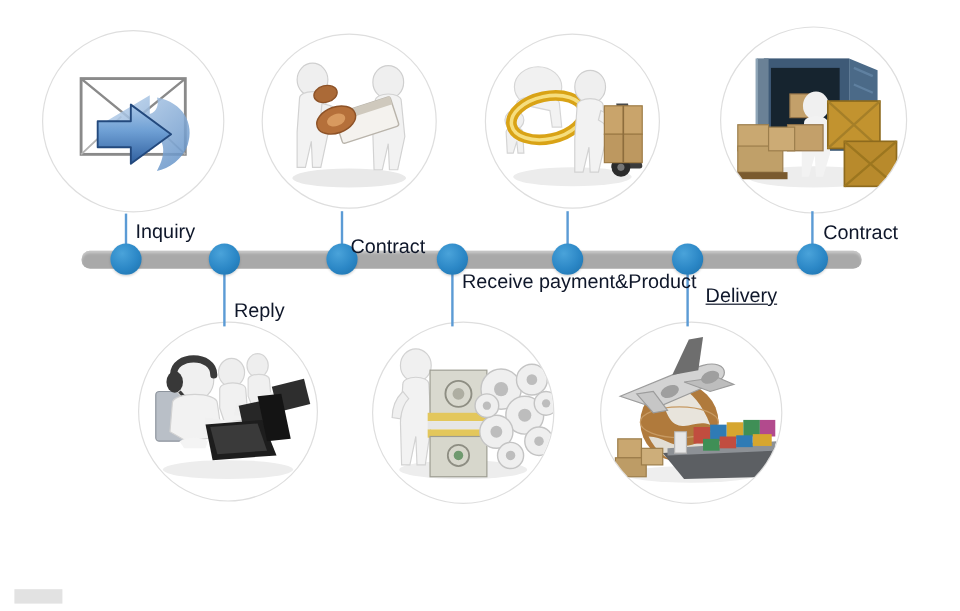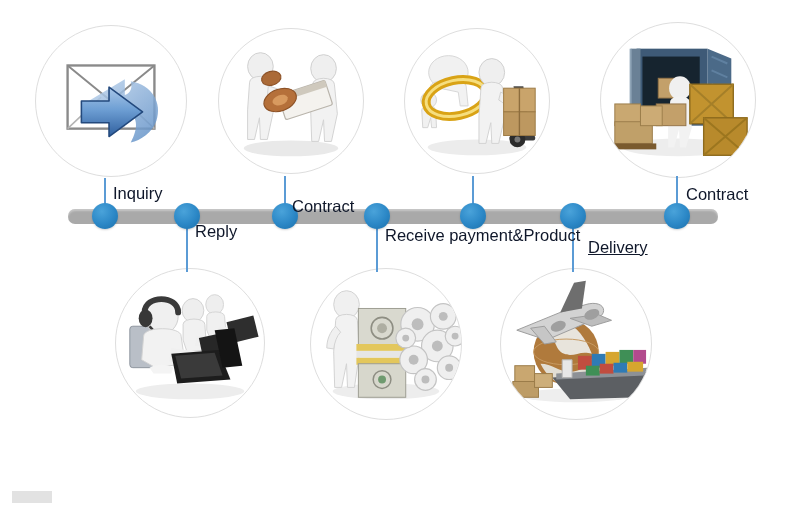--- a/index.html
+++ b/index.html
@@ -300,21 +300,21 @@
 
   <div class="node" style="left:105px; top:203px;"></div>
   <div class="node" style="left:187px; top:203px;"></div>
   <div class="node" style="left:285px; top:203px;"></div>
   <div class="node" style="left:377px; top:203px;"></div>
   <div class="node" style="left:473px; top:203px;"></div>
   <div class="node" style="left:573px; top:203px;"></div>
   <div class="node" style="left:677px; top:203px;"></div>
 
   <div class="lbl" style="left:113px; top:184px;">Inquiry</div>
-  <div class="lbl" style="left:195px; top:222px;">Reply</div>
+  <div class="lbl" style="left:195px; top:250px;">Reply</div>
   <div class="lbl" style="left:292px; top:197px;">Contract</div>
   <div class="lbl" style="left:385px; top:226px;">Receive payment&amp;Product</div>
   <div class="lbl" style="left:588px; top:238px;text-decoration:underline;">Delivery</div>
   <div class="lbl" style="left:686px; top:185px;">Contract</div>
 
   <div class="chip" style="left:12px; top:491px; width:40px; height:12px;"></div>
 
 </div>
 
 </body></html>

